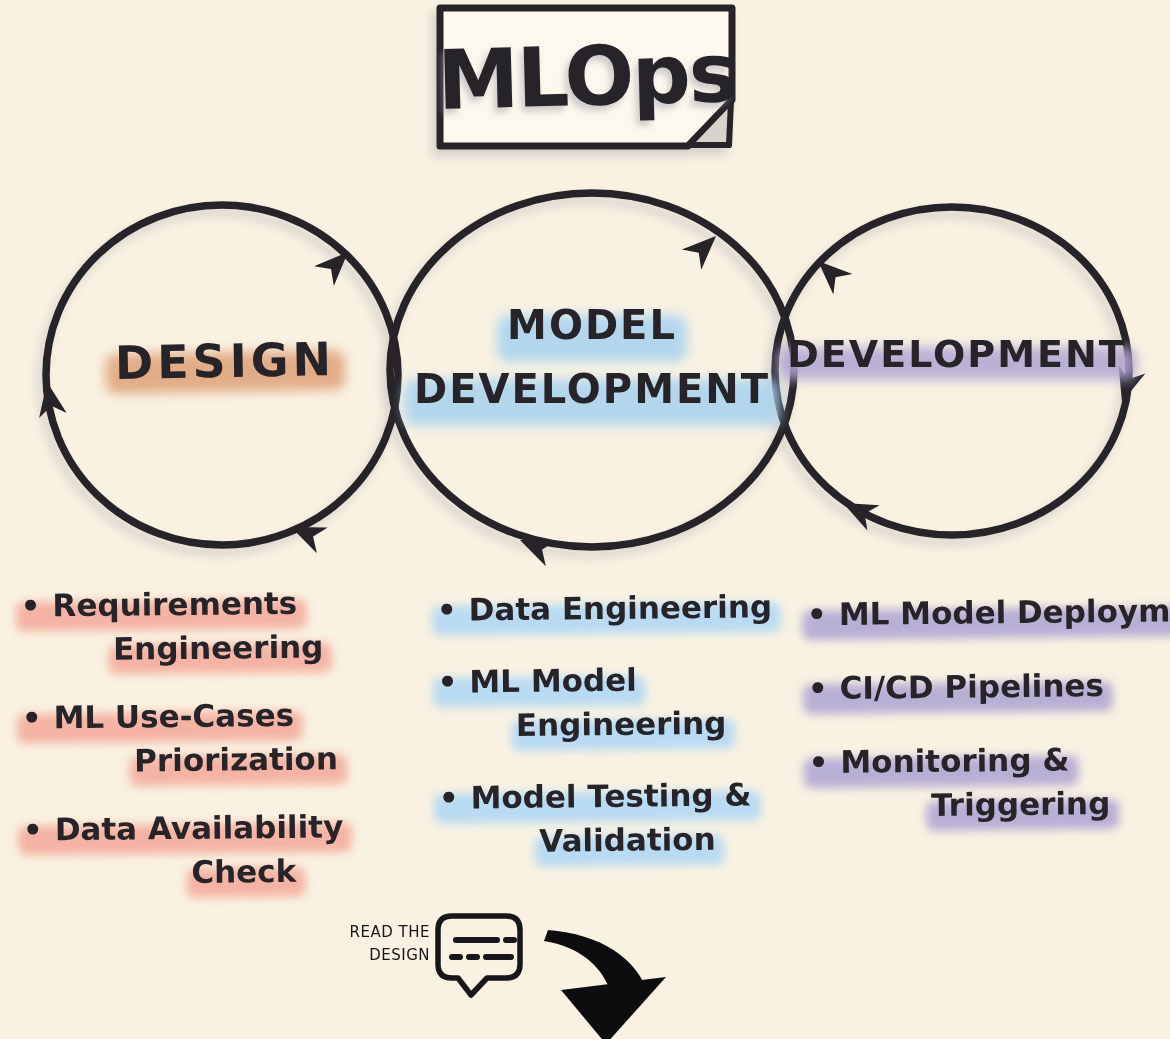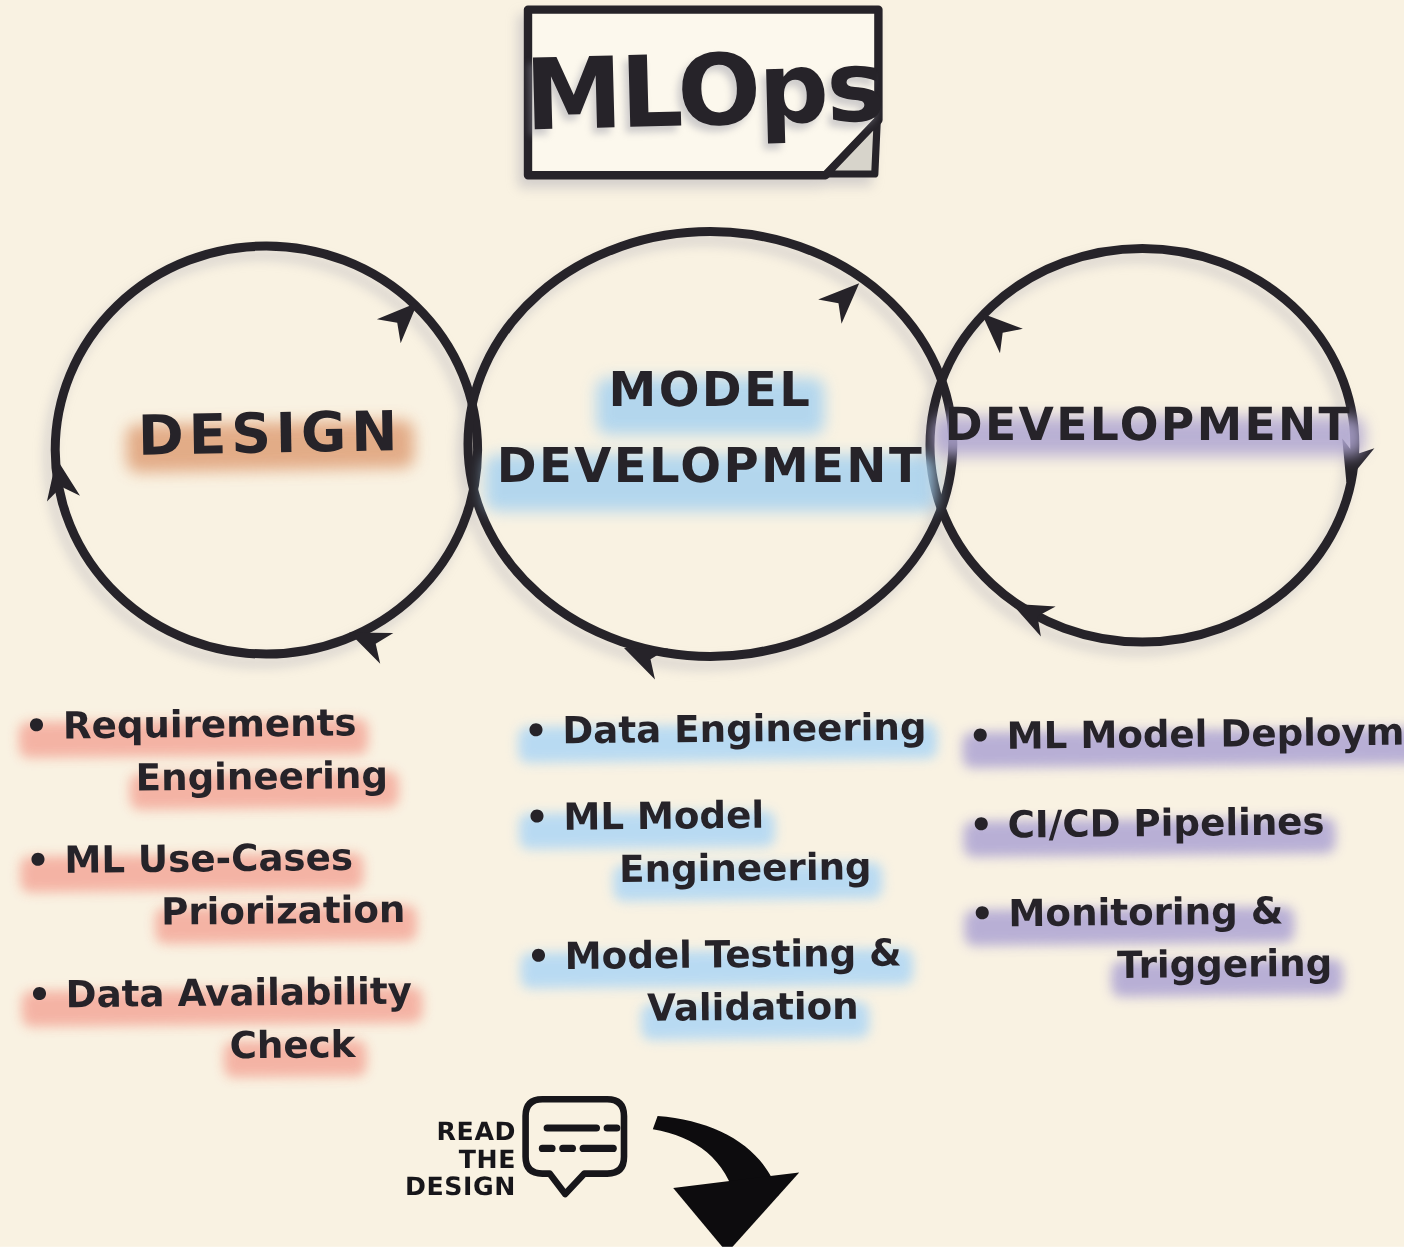--- a/index.html
+++ b/index.html
@@ -67,23 +67,22 @@
   .line .bullet{margin-right:12px;position:relative;z-index:1;}
   .line .txt{position:relative;z-index:1;}
   .line::after{
     content:'';position:absolute;left:-5px;right:-9px;top:40%;bottom:-8%;
     background:var(--hl);border-radius:8px;filter:blur(5px);opacity:.9;z-index:0;
   }
 
   
   .caption{
     position:absolute;left:330px;top:921px;width:100px;
-    text-align:right;font-size:21px;font-weight:bold;letter-spacing:.5px;line-height:23px;
+    text-align:right;font-size:15px;font-weight:normal;letter-spacing:.5px;line-height:23px;
     color:#17161a;
-    margin-top:11px;
   }
 </style>
 </head>
 <body>
 
 <div class="page">
 
   <svg class="art" viewBox="0 0 1170 1047">
 
     <g class="shadowed">

